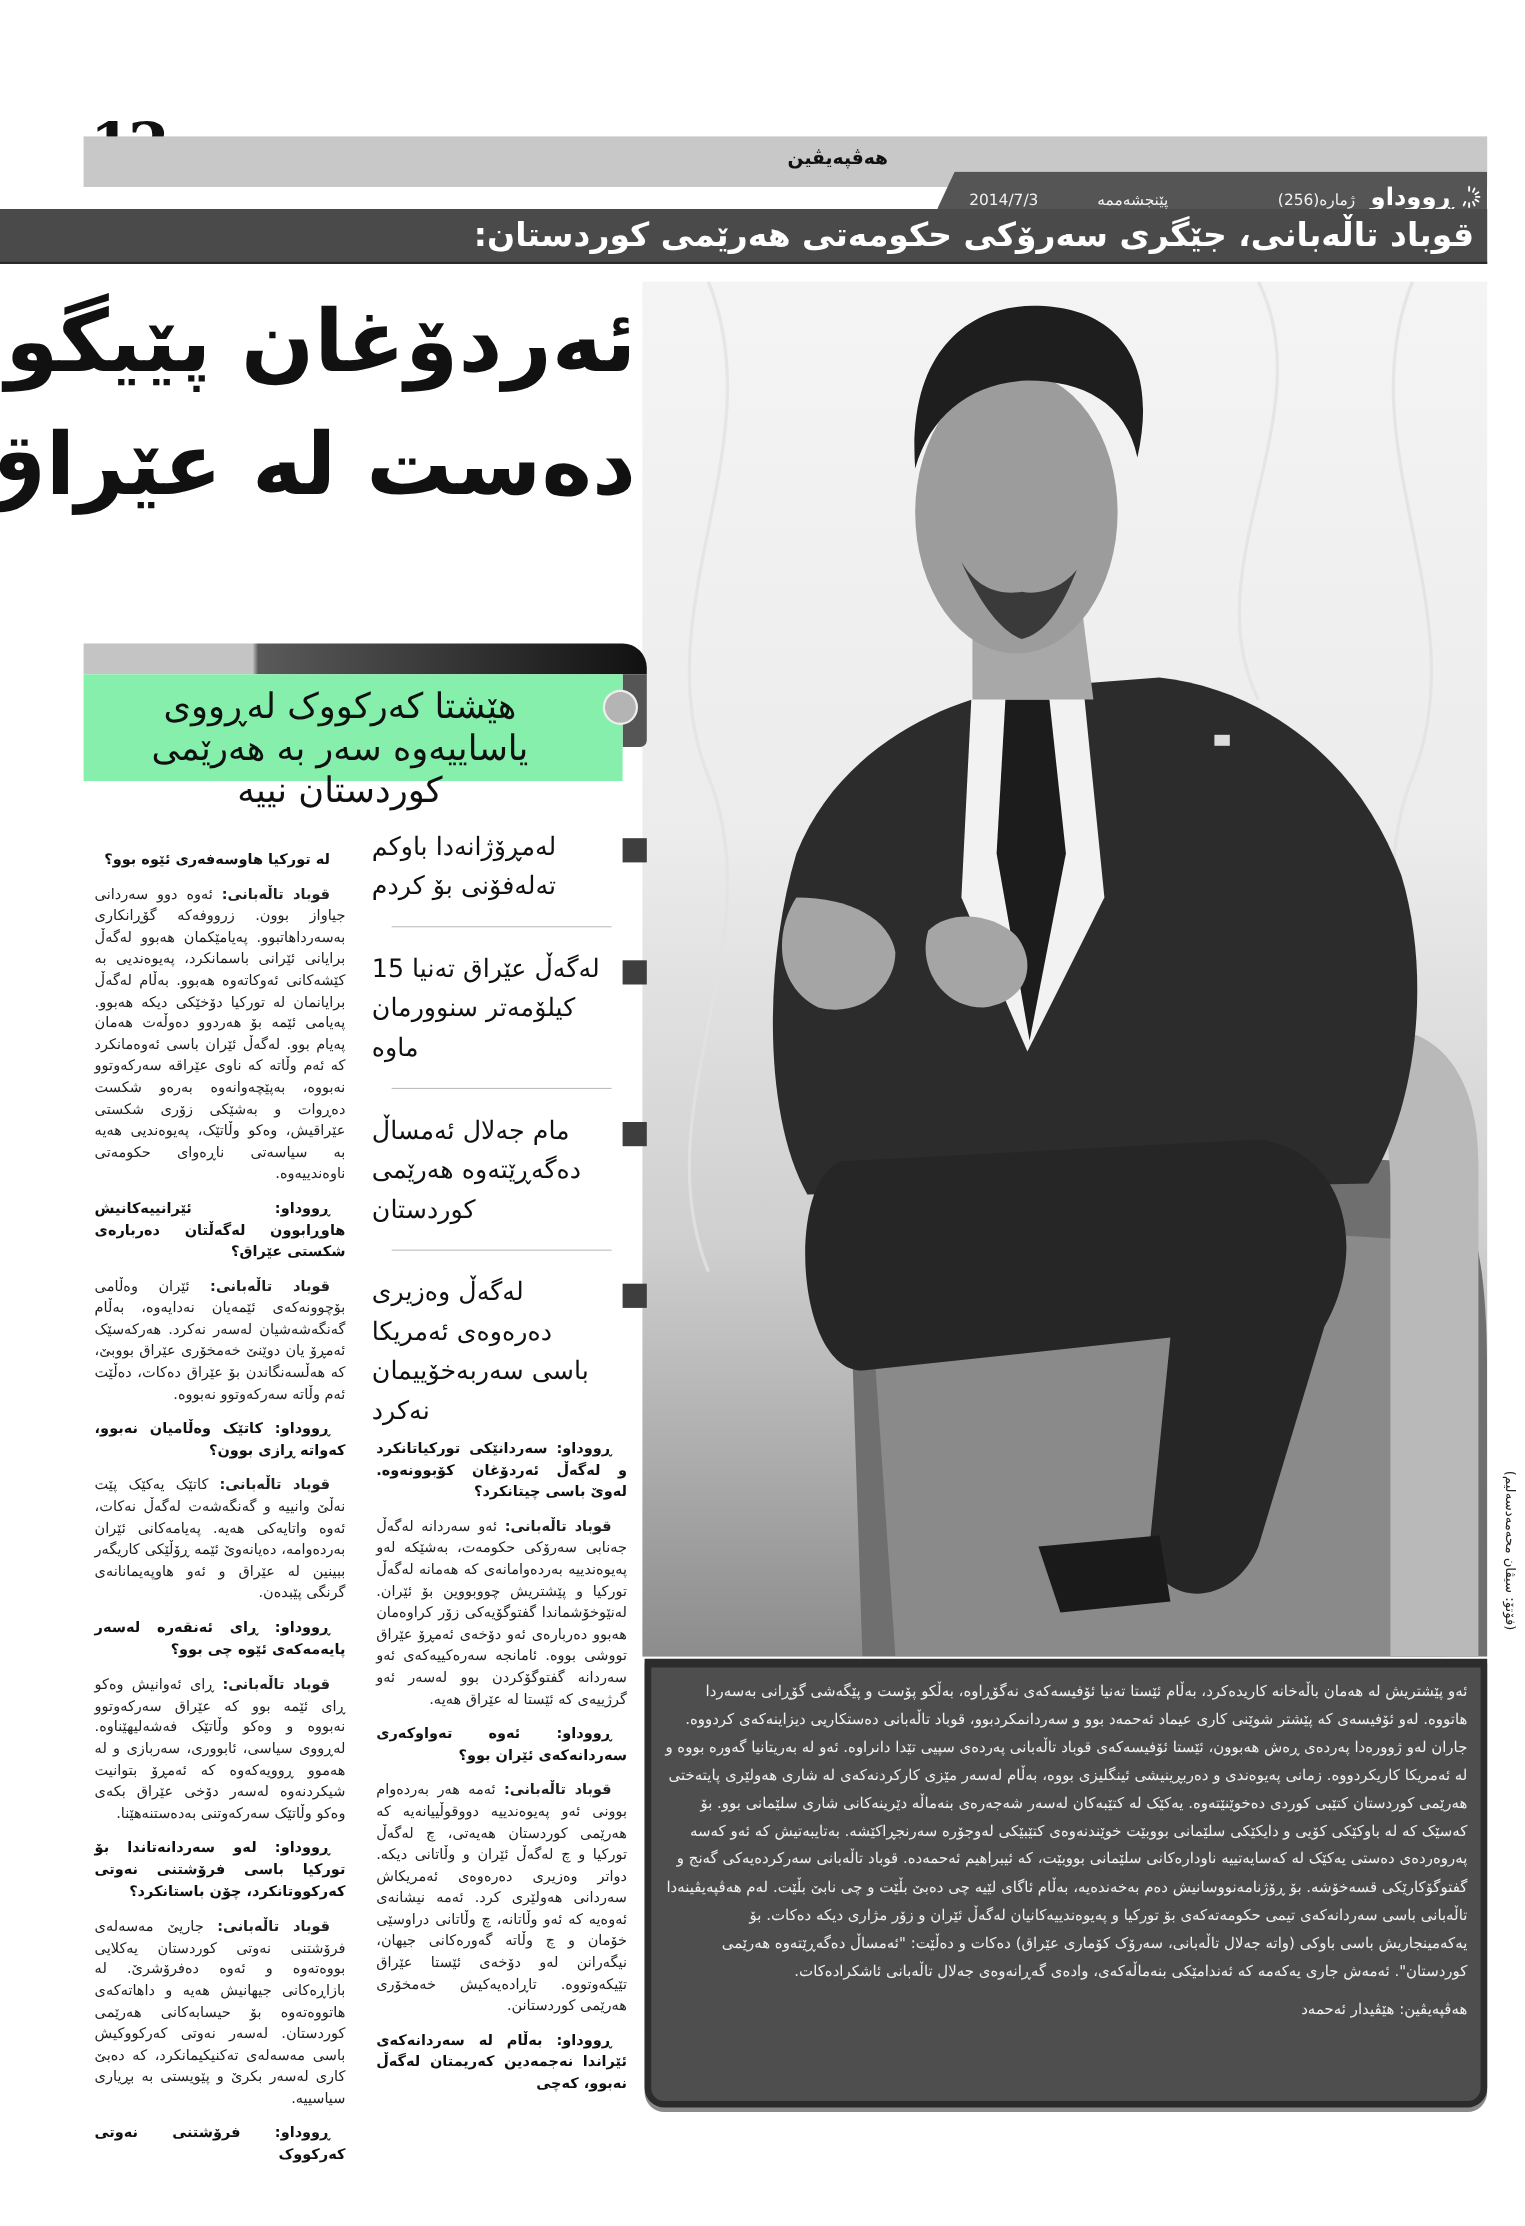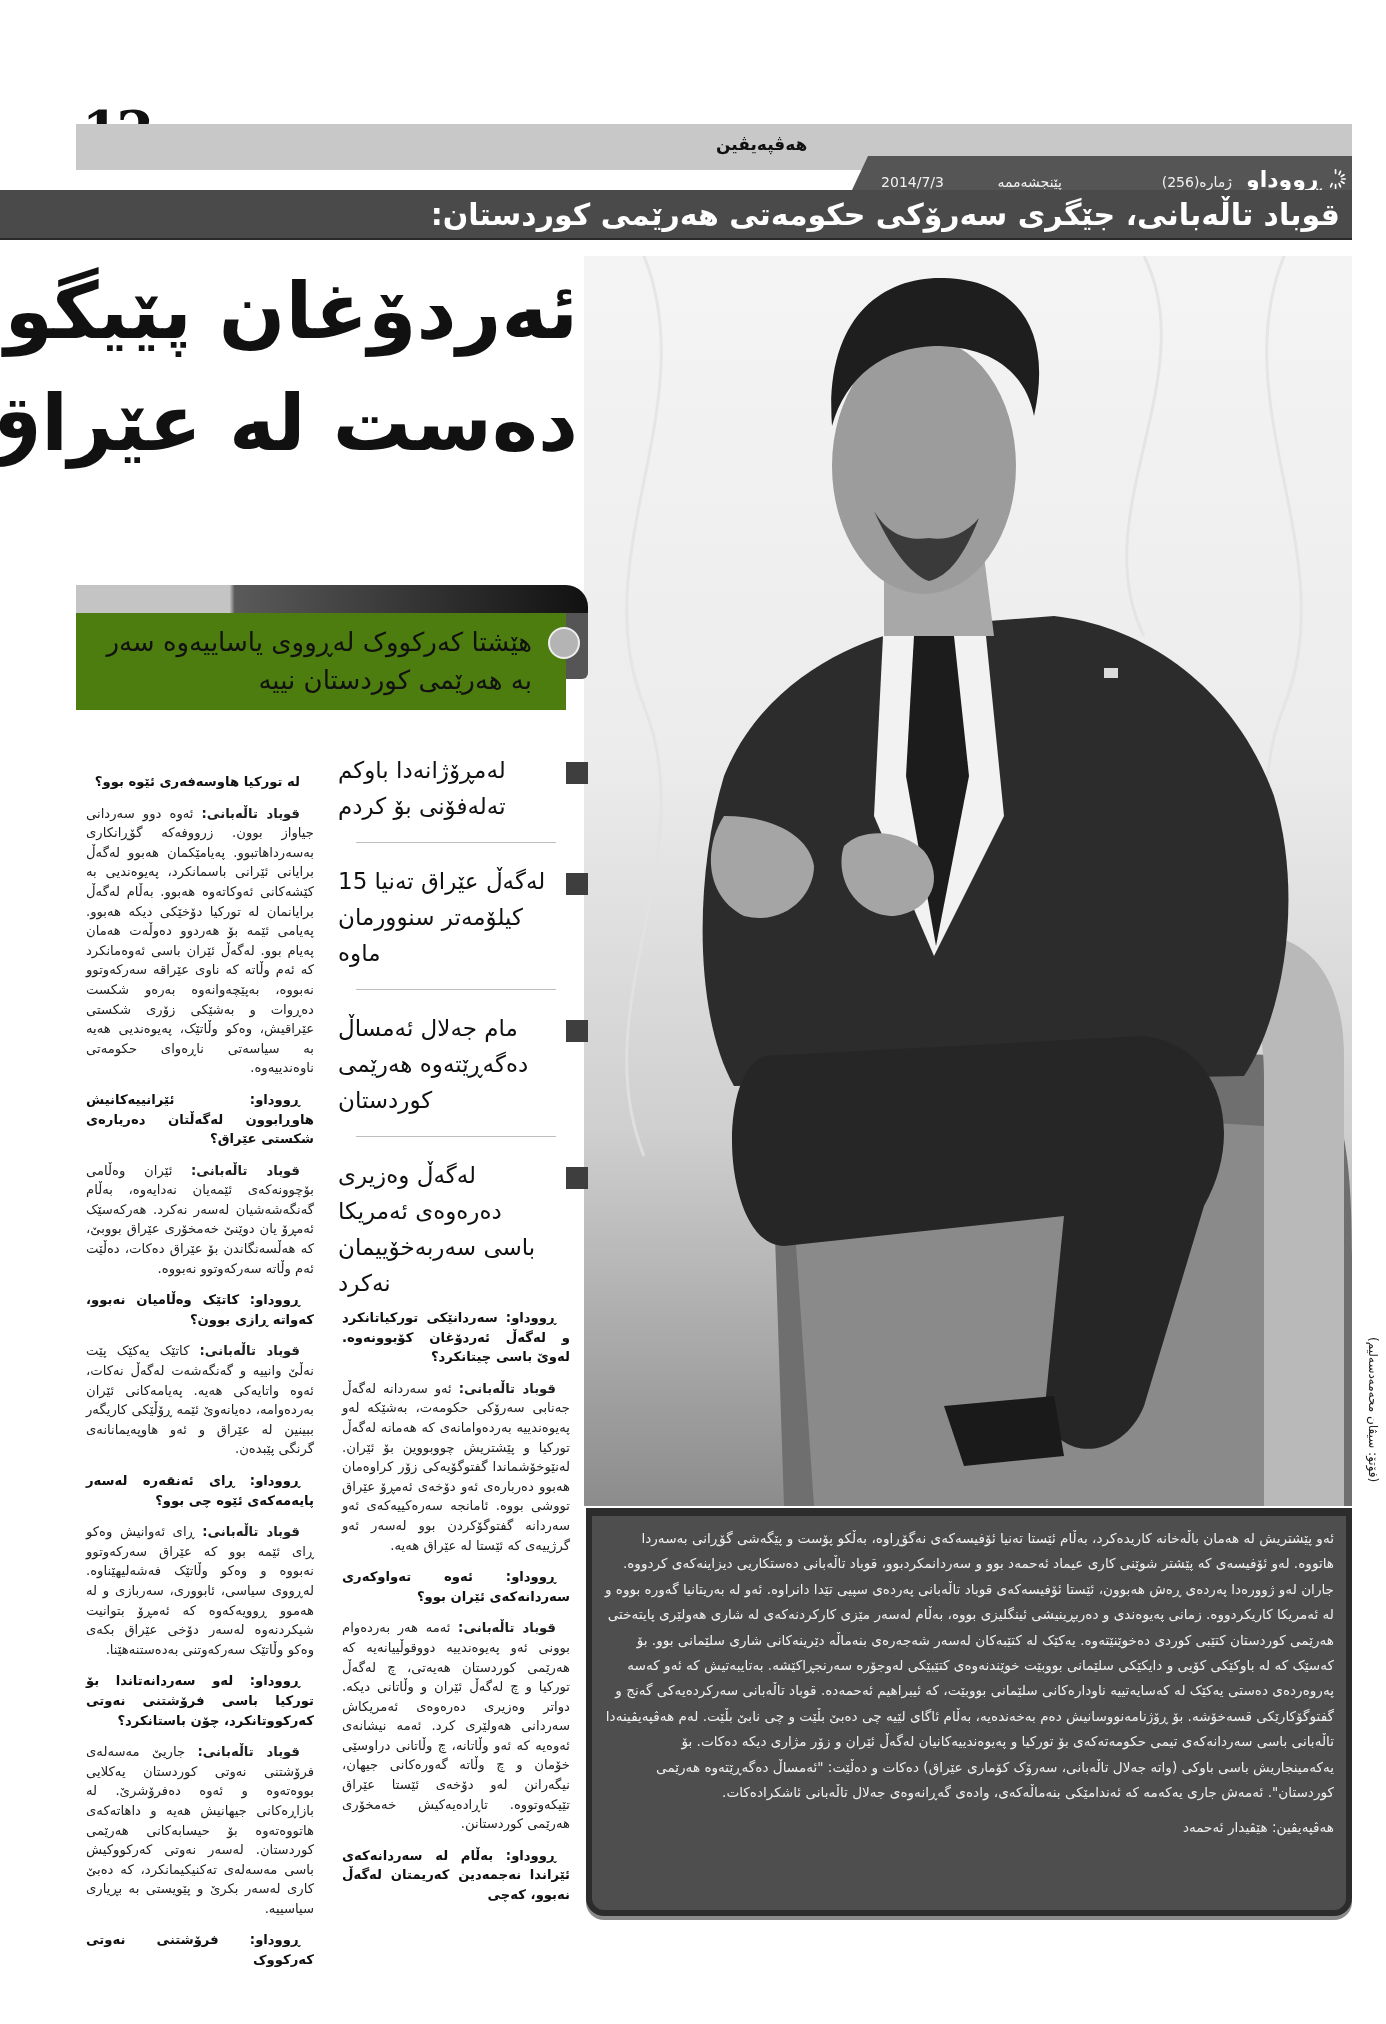--- a/index.html
+++ b/index.html
@@ -75,22 +75,22 @@
   .subhead {
     position: absolute; left: 76px; top: 585px; width: 512px; height: 125px;
   }
   .subhead-top {
     position: absolute; left: 0; top: 0; width: 100%; height: 28px;
     background: linear-gradient(90deg, #c4c4c4 0 30%, #5a5a5a 31%, #111 100%);
     border-top-right-radius: 22px;
   }
   .subhead-body {
     position: absolute; left: 0; top: 28px; width: 490px; height: 97px;
-    background: #4d7c0f; direction: rtl; text-align: right;
-    padding: 10px 34px 0 10px; font-size: 26px; line-height: 38px; color: #111;
+    background: #86efac; direction: rtl; text-align: center;
+    padding: 10px 34px 0 10px; font-size: 32px; line-height: 38px; color: #111;
   }
   .subhead-side {
     position: absolute; right: 0; top: 28px; width: 22px; height: 66px;
     background: #555; border-bottom-right-radius: 6px;
   }
   .subhead-dot {
     position: absolute; right: 8px; top: 42px; width: 32px; height: 32px;
     border-radius: 50%; background: #b4b4b4; border: 2px solid #eee;
   }
 

